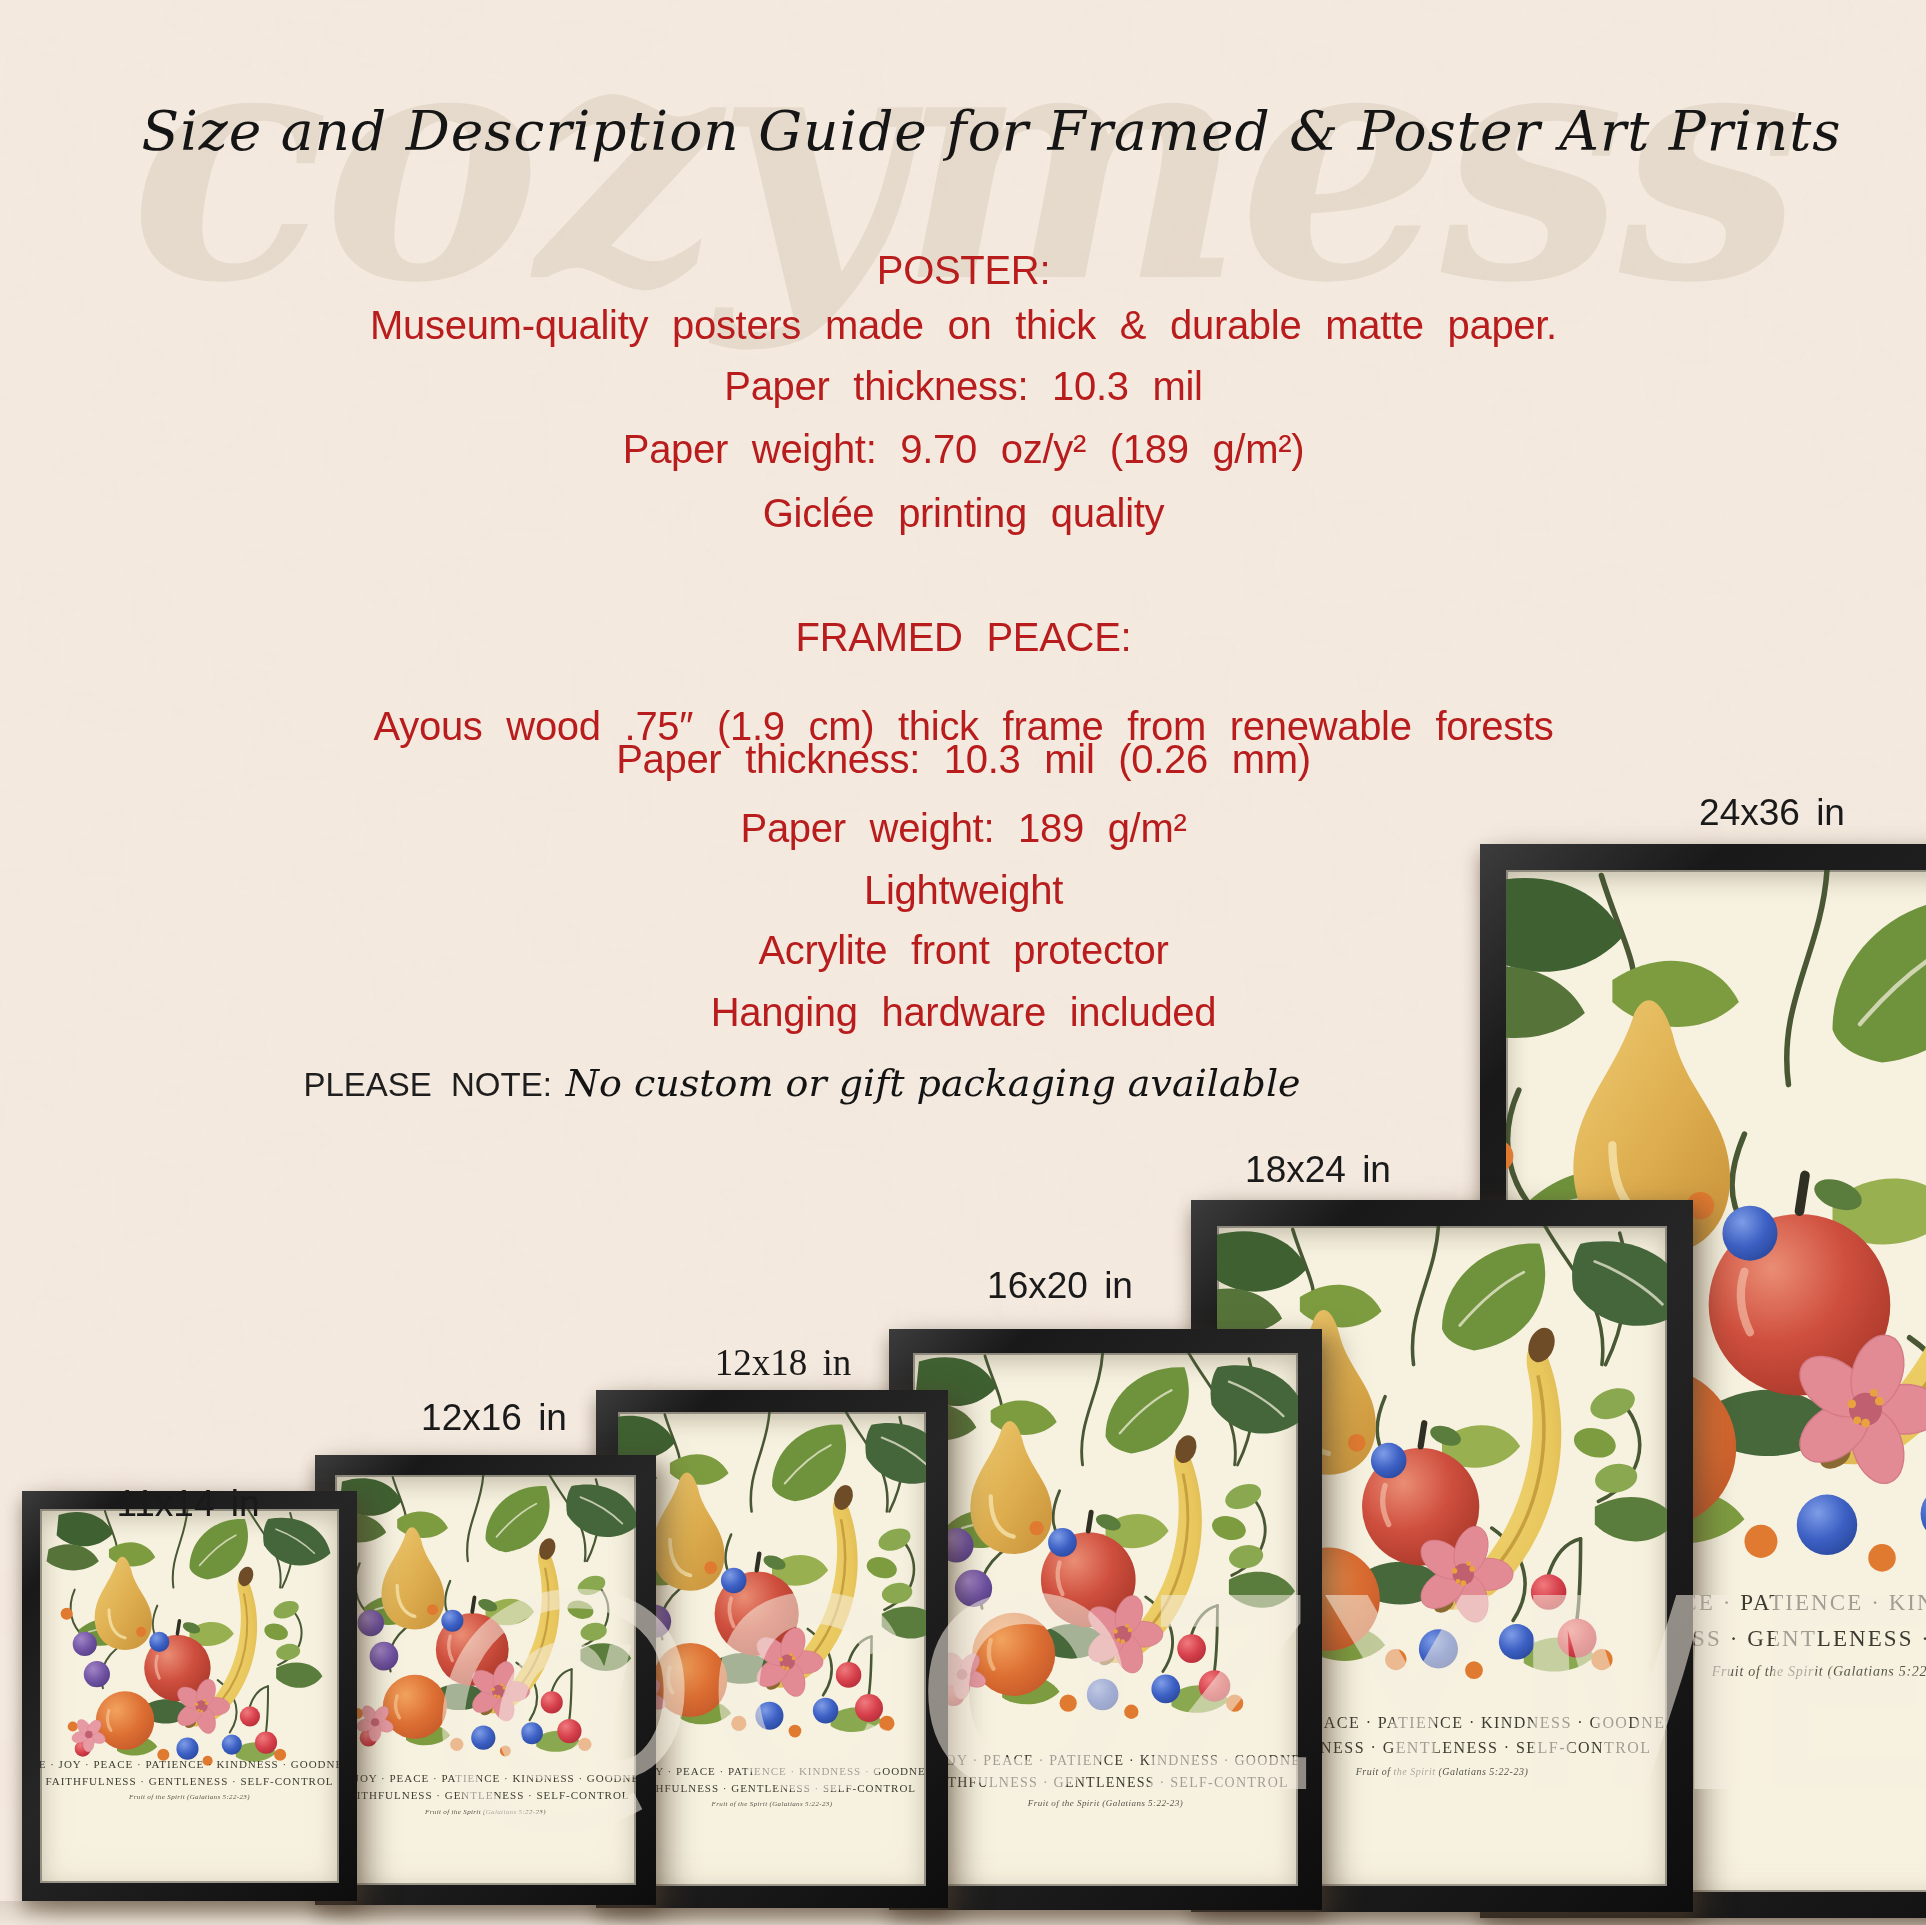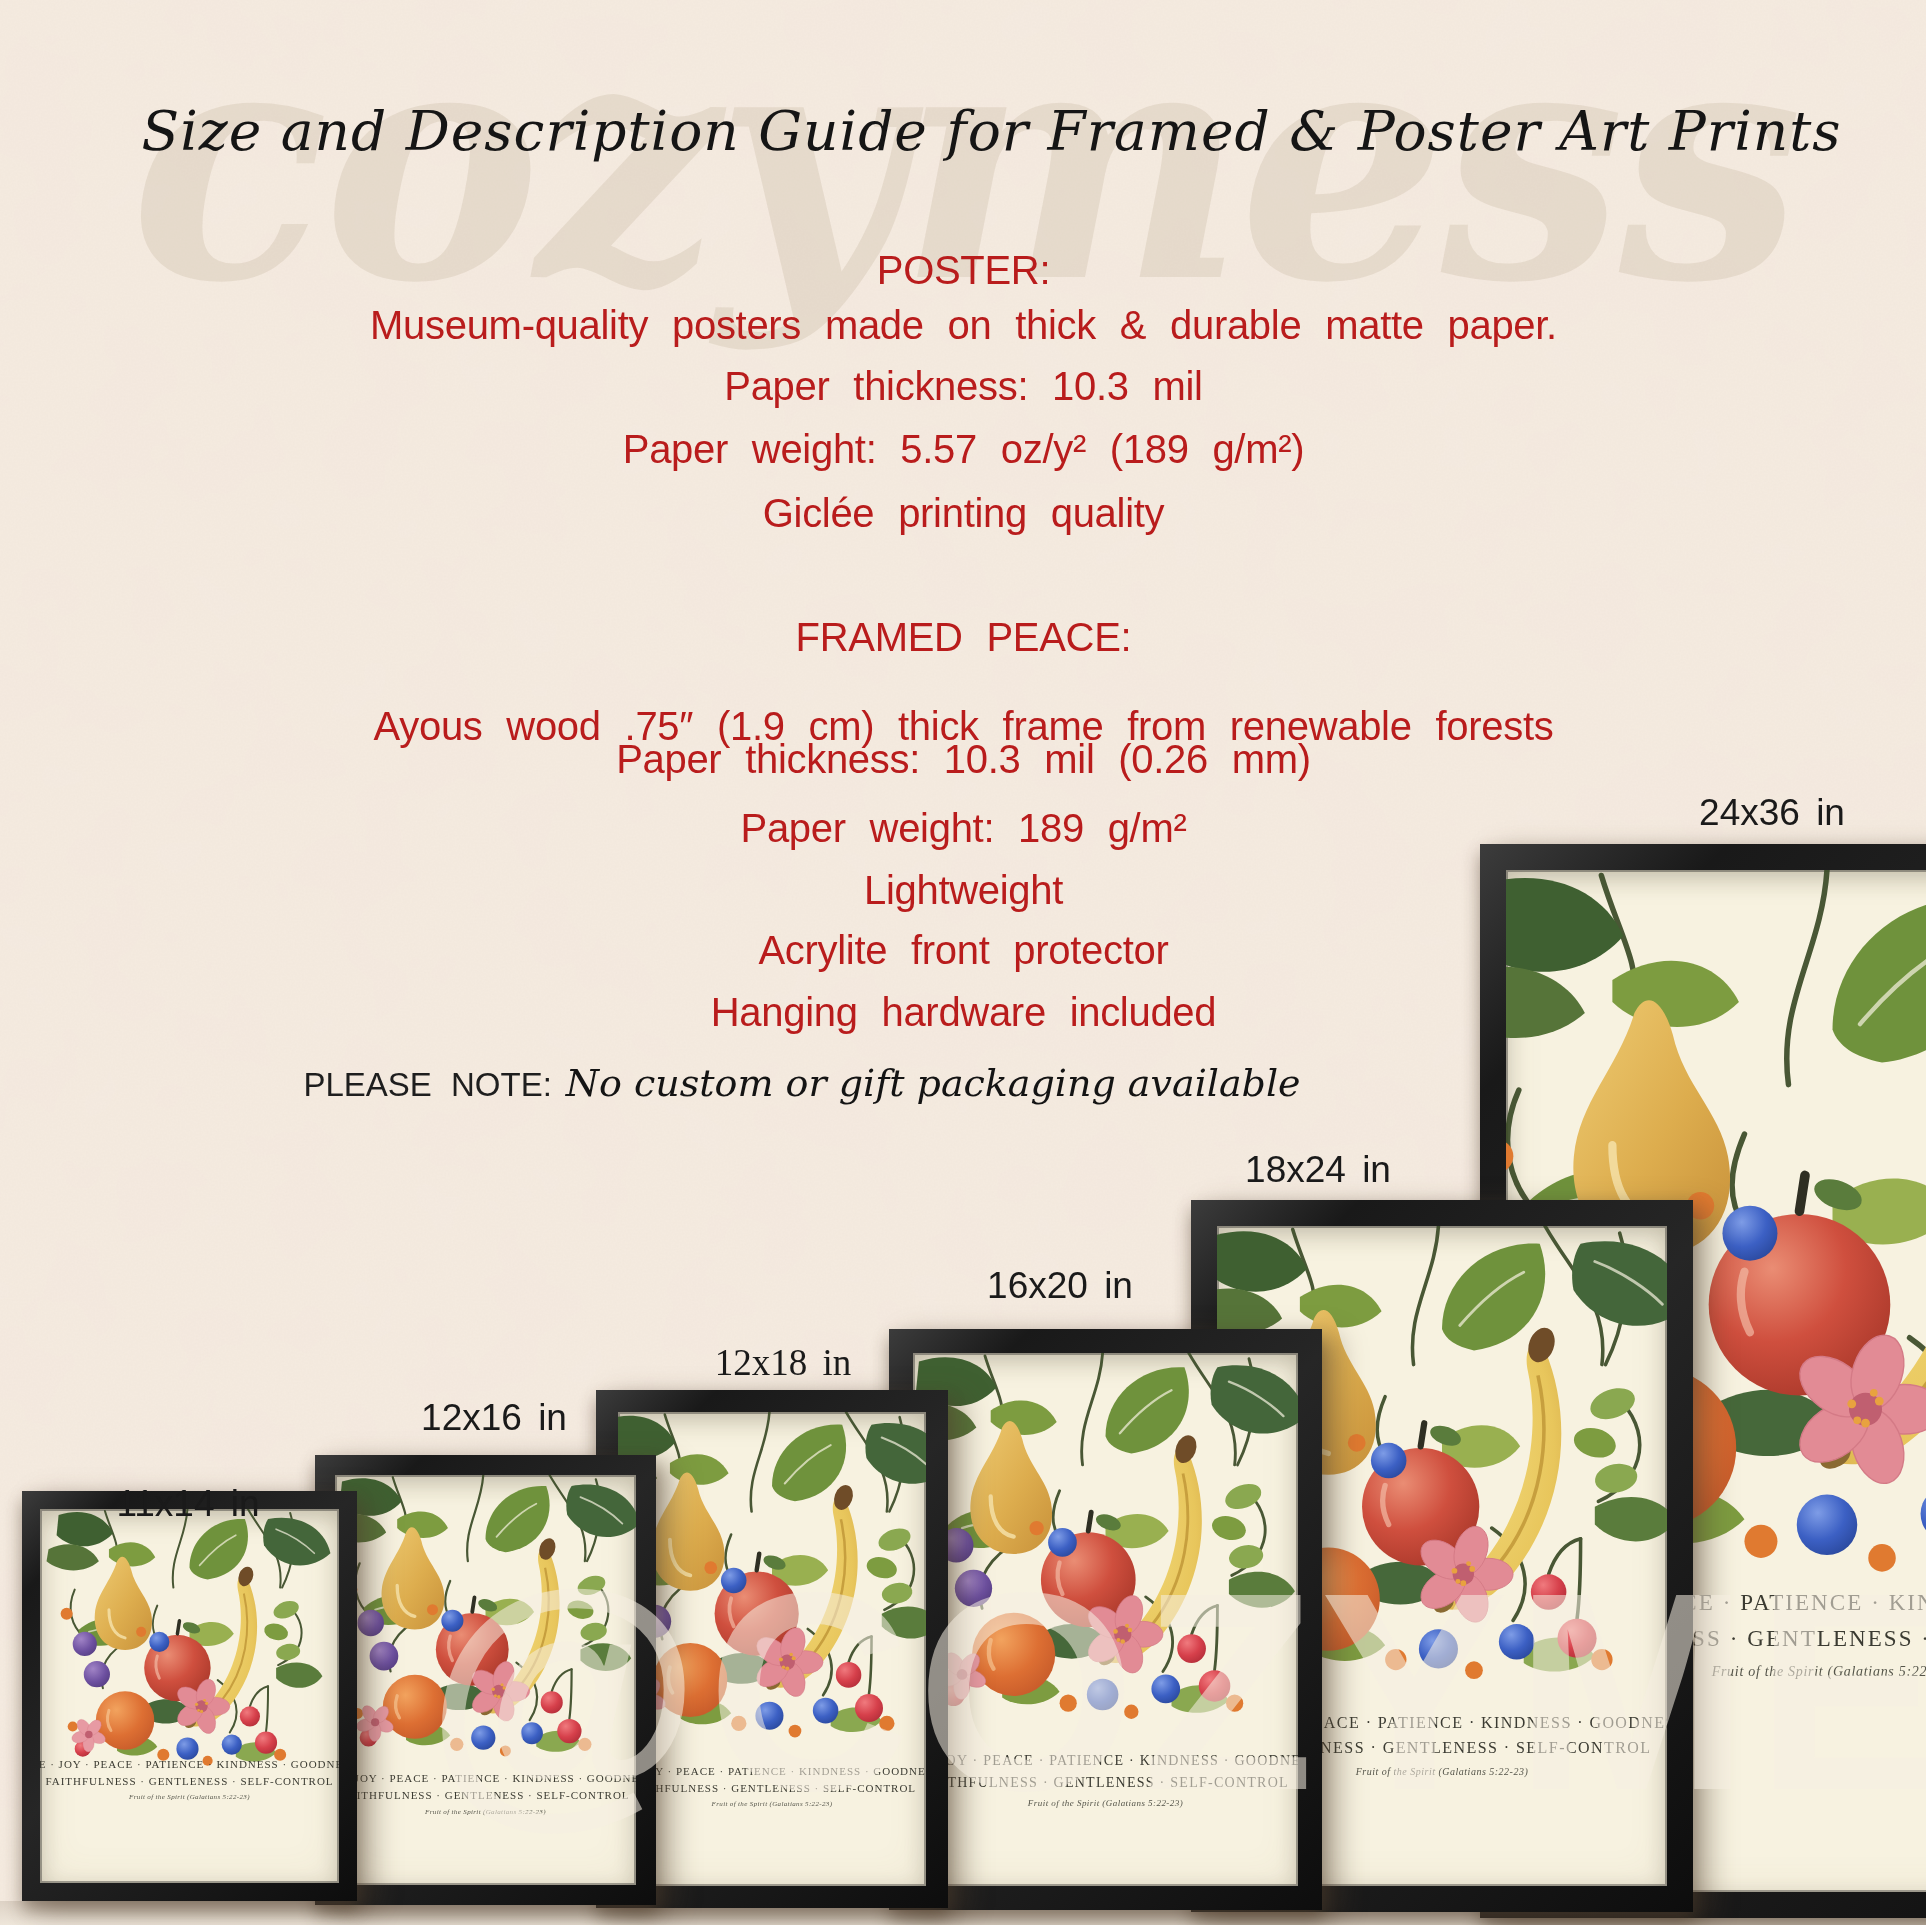--- a/index.html
+++ b/index.html
@@ -84,21 +84,21 @@
 </svg>
 
 <div class="wm-top">cozymess</div>
 <div class="wm-bottom">@COZYMESS</div>
 
 <div class="hdr title">Size and Description Guide for Framed &amp; Poster Art Prints</div>
 
 <div class="hline" style="top:248px">POSTER:</div>
 <div class="hline" style="top:303px">Museum-quality posters made on thick &amp; durable matte paper.</div>
 <div class="hline" style="top:364px">Paper thickness: 10.3 mil</div>
-<div class="hline" style="top:427px">Paper weight: 5.57 oz/y² (189 g/m²)</div>
+<div class="hline" style="top:427px">Paper weight: 9.70 oz/y² (189 g/m²)</div>
 <div class="hline" style="top:491px">Giclée printing quality</div>
 
 <div class="hline" style="top:615px">FRAMED PEACE:</div>
 <div class="hline" style="top:704px">Ayous wood .75″ (1.9 cm) thick frame from renewable forests</div>
 <div class="hline" style="top:737px">Paper thickness: 10.3 mil (0.26 mm)</div>
 <div class="hline" style="top:806px">Paper weight: 189 g/m²</div>
 <div class="hline" style="top:868px">Lightweight</div>
 <div class="hline" style="top:928px">Acrylite front protector</div>
 <div class="hline" style="top:990px">Hanging hardware included</div>
 

